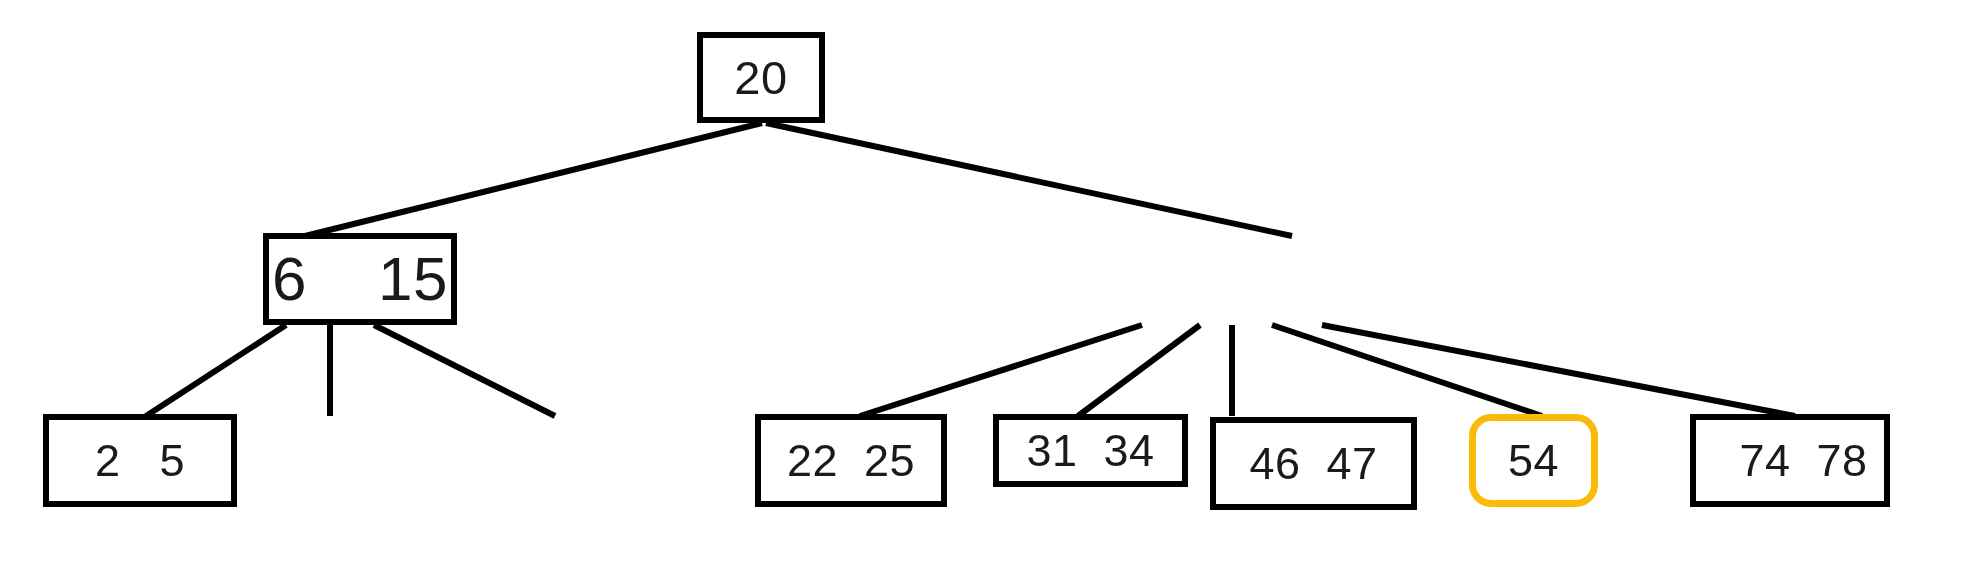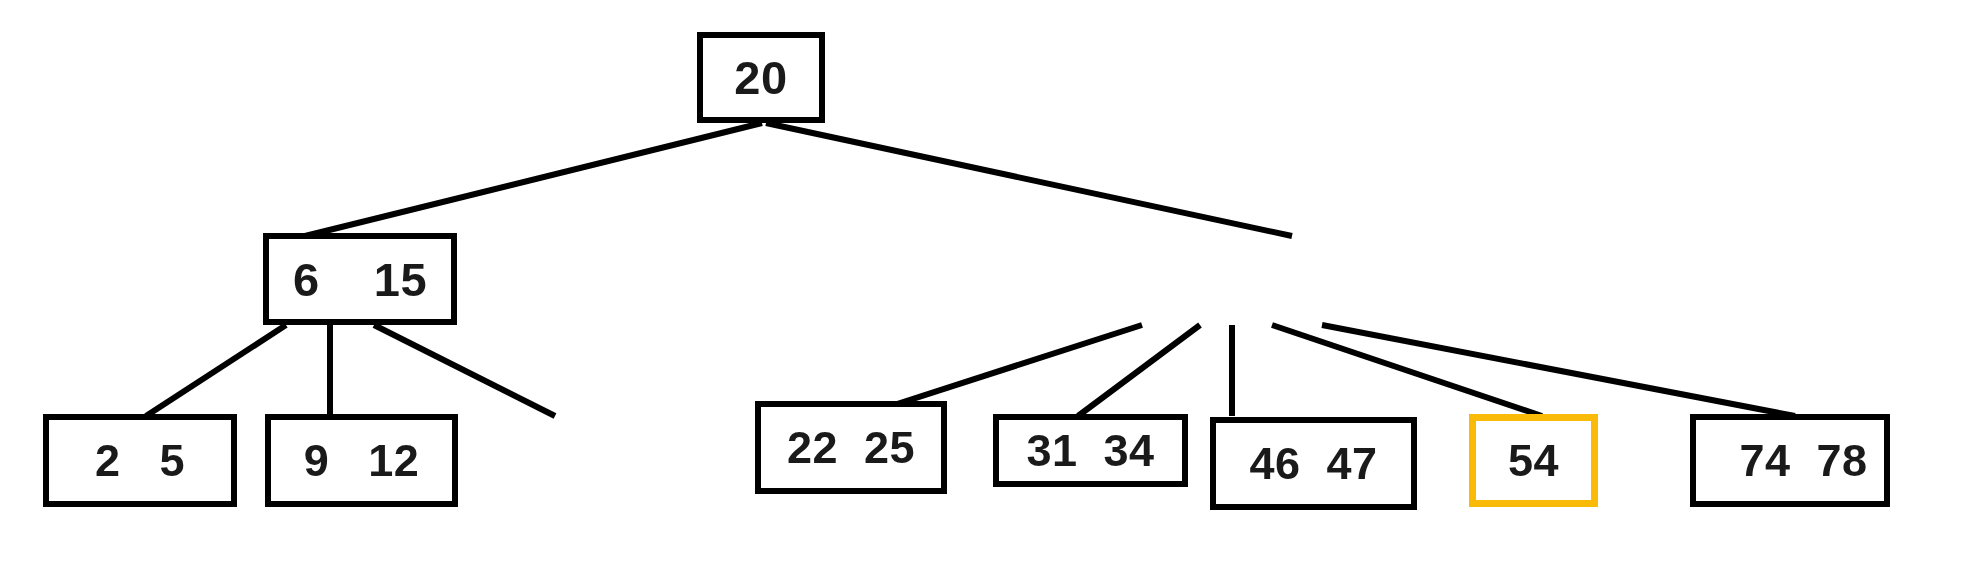--- a/index.html
+++ b/index.html
@@ -27,38 +27,37 @@
   }
   .node {
     position: absolute;
     box-sizing: border-box;
     background: #ffffff;
     border: 6px solid #000000;
     display: flex;
     align-items: center;
     justify-content: center;
     z-index: 5;
-    font-weight: bold;
   }
   .node.highlight {
     border-color: #FABB08;
     border-width: 7px;
   }
   .keys {
     display: flex;
     align-items: baseline;
     justify-content: center;
     white-space: pre;
     color: #1a1a1a;
     font-size: 46px;
     line-height: 1;
     letter-spacing: 0.5px;
   }
   .node.root .keys { font-size: 47px; }
-  .node.internal .keys { font-size: 47px; }
+  .node.internal .keys { font-size: 62px; }
   .node.leaf .keys { font-size: 45px; }
 </style>
 </head>
 <body>
 
 <div id="canvas">
 
   <svg id="edges" viewBox="0 0 1974 573" width="1974" height="573" xmlns="http://www.w3.org/2000/svg">
     <g id="edge-group" stroke="#000000" stroke-width="6" stroke-linecap="butt" fill="none">
         <line x1="762" y1="123" x2="305" y2="236"></line>
@@ -79,32 +78,29 @@
   </div>
 
   <div class="node internal" id="node-internal-left" style="left: 263px; top: 233px; width: 194px; height: 92px;">
     <span class="keys">6    15</span>
   </div>
 
 
   <div class="node leaf" id="node-leaf-1" style="left: 43px; top: 414px; width: 194px; height: 93px;">
     <span class="keys">2   5</span>
   </div>
-  <div class="node leaf" id="node-leaf-2" style="left: 265px; top: 414px; width: 193px; height: 93px;">
-    <span class="keys">9   12</span>
-  </div>
-  <div class="node leaf" id="node-leaf-4" style="left: 755px; top: 401px; width: 192px; height: 93px; text-align: center;">
+  <div class="node leaf" id="node-leaf-4" style="left: 755px; top: 414px; width: 192px; height: 93px; text-align: center;">
     <span class="keys">22  25</span>
   </div>
   <div class="node leaf" id="node-leaf-5" style="left: 993px; top: 414px; width: 195px; height: 73px;">
     <span class="keys">31  34</span>
   </div>
   <div class="node leaf" id="node-leaf-6" style="left: 1210px; top: 417px; width: 207px; height: 93px;">
     <span class="keys">46  47</span>
   </div>
-  <div class="node leaf highlight" id="node-leaf-7" style="left: 1469px; top: 414px; width: 129px; height: 93px;">
+  <div class="node leaf highlight" id="node-leaf-7" style="left: 1469px; top: 414px; width: 129px; height: 93px; border-radius: 22px;">
     <span class="keys">54</span>
   </div>
   <div class="node leaf" id="node-leaf-8" style="left: 1690px; top: 414px; width: 200px; height: 93px; padding-left: 27px;">
     <span class="keys">74  78</span>
   </div>
 
 </div>
 
 </body></html>

